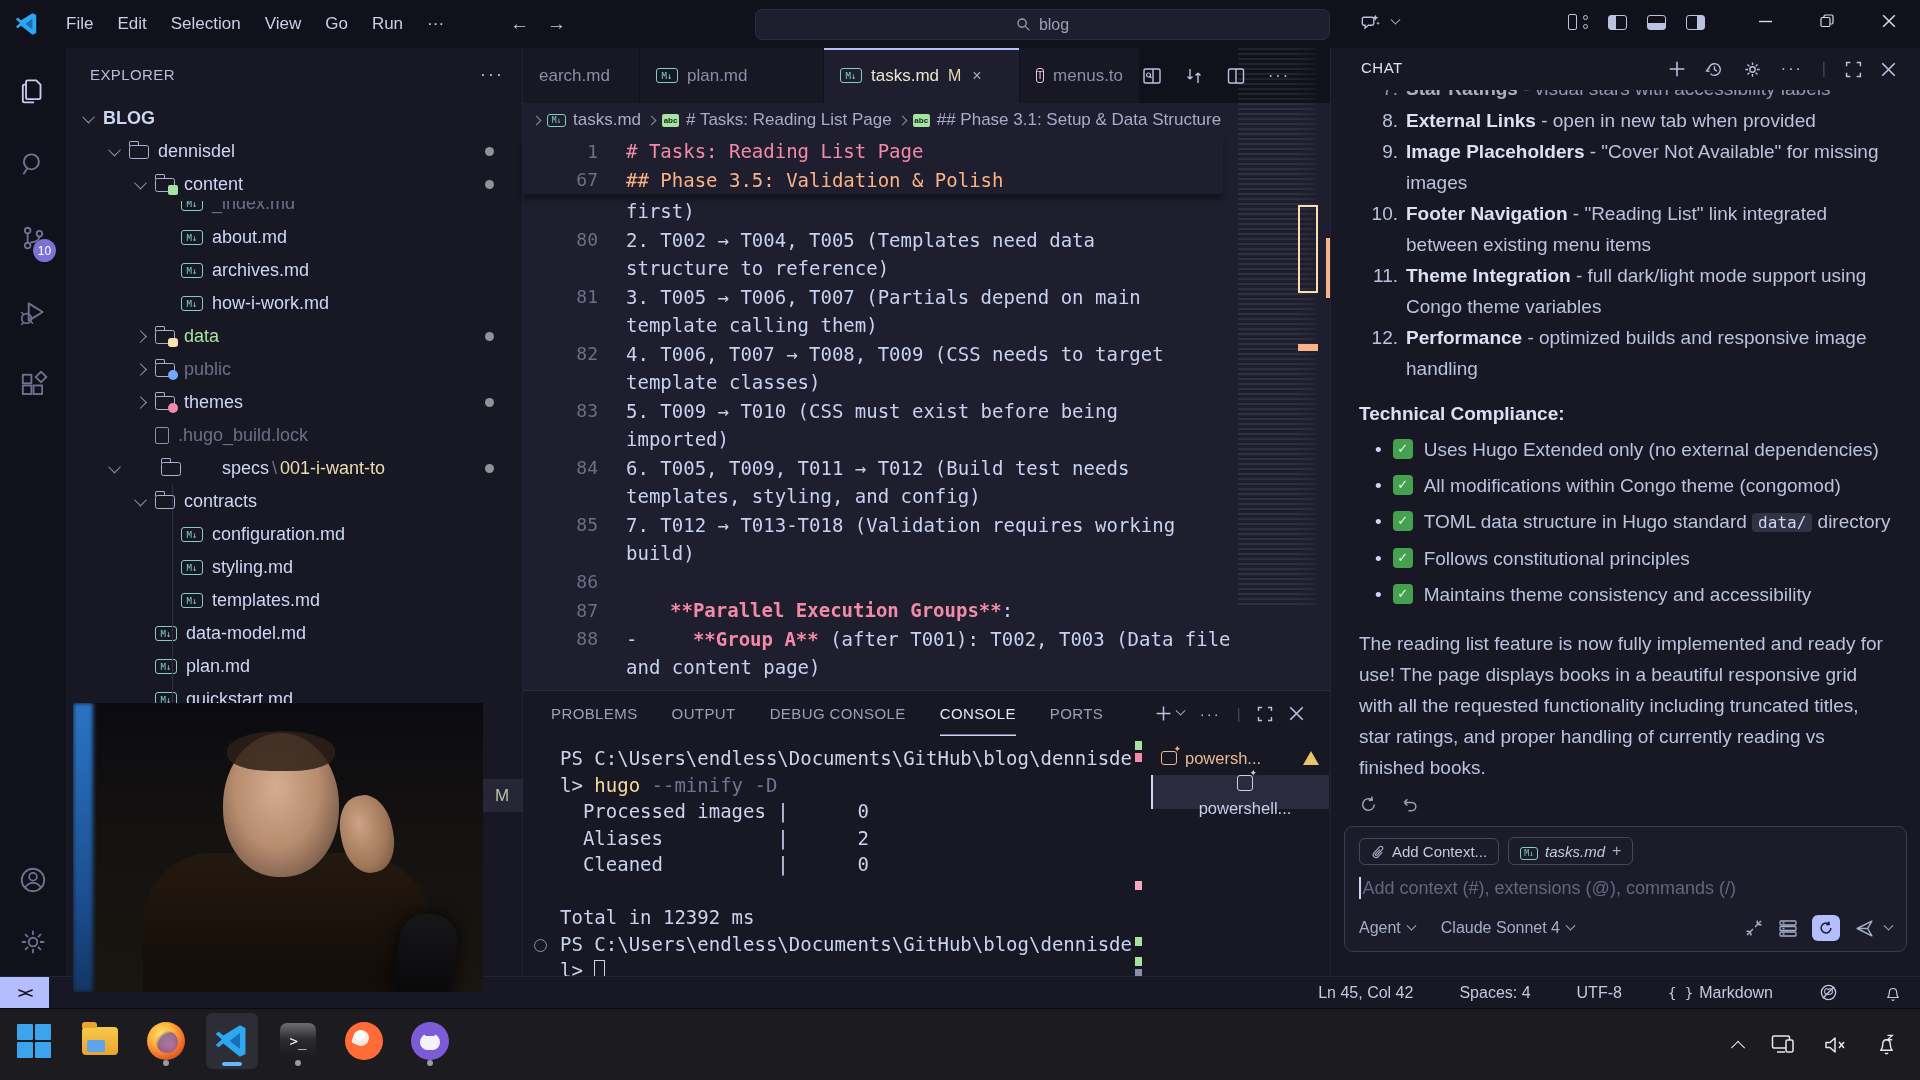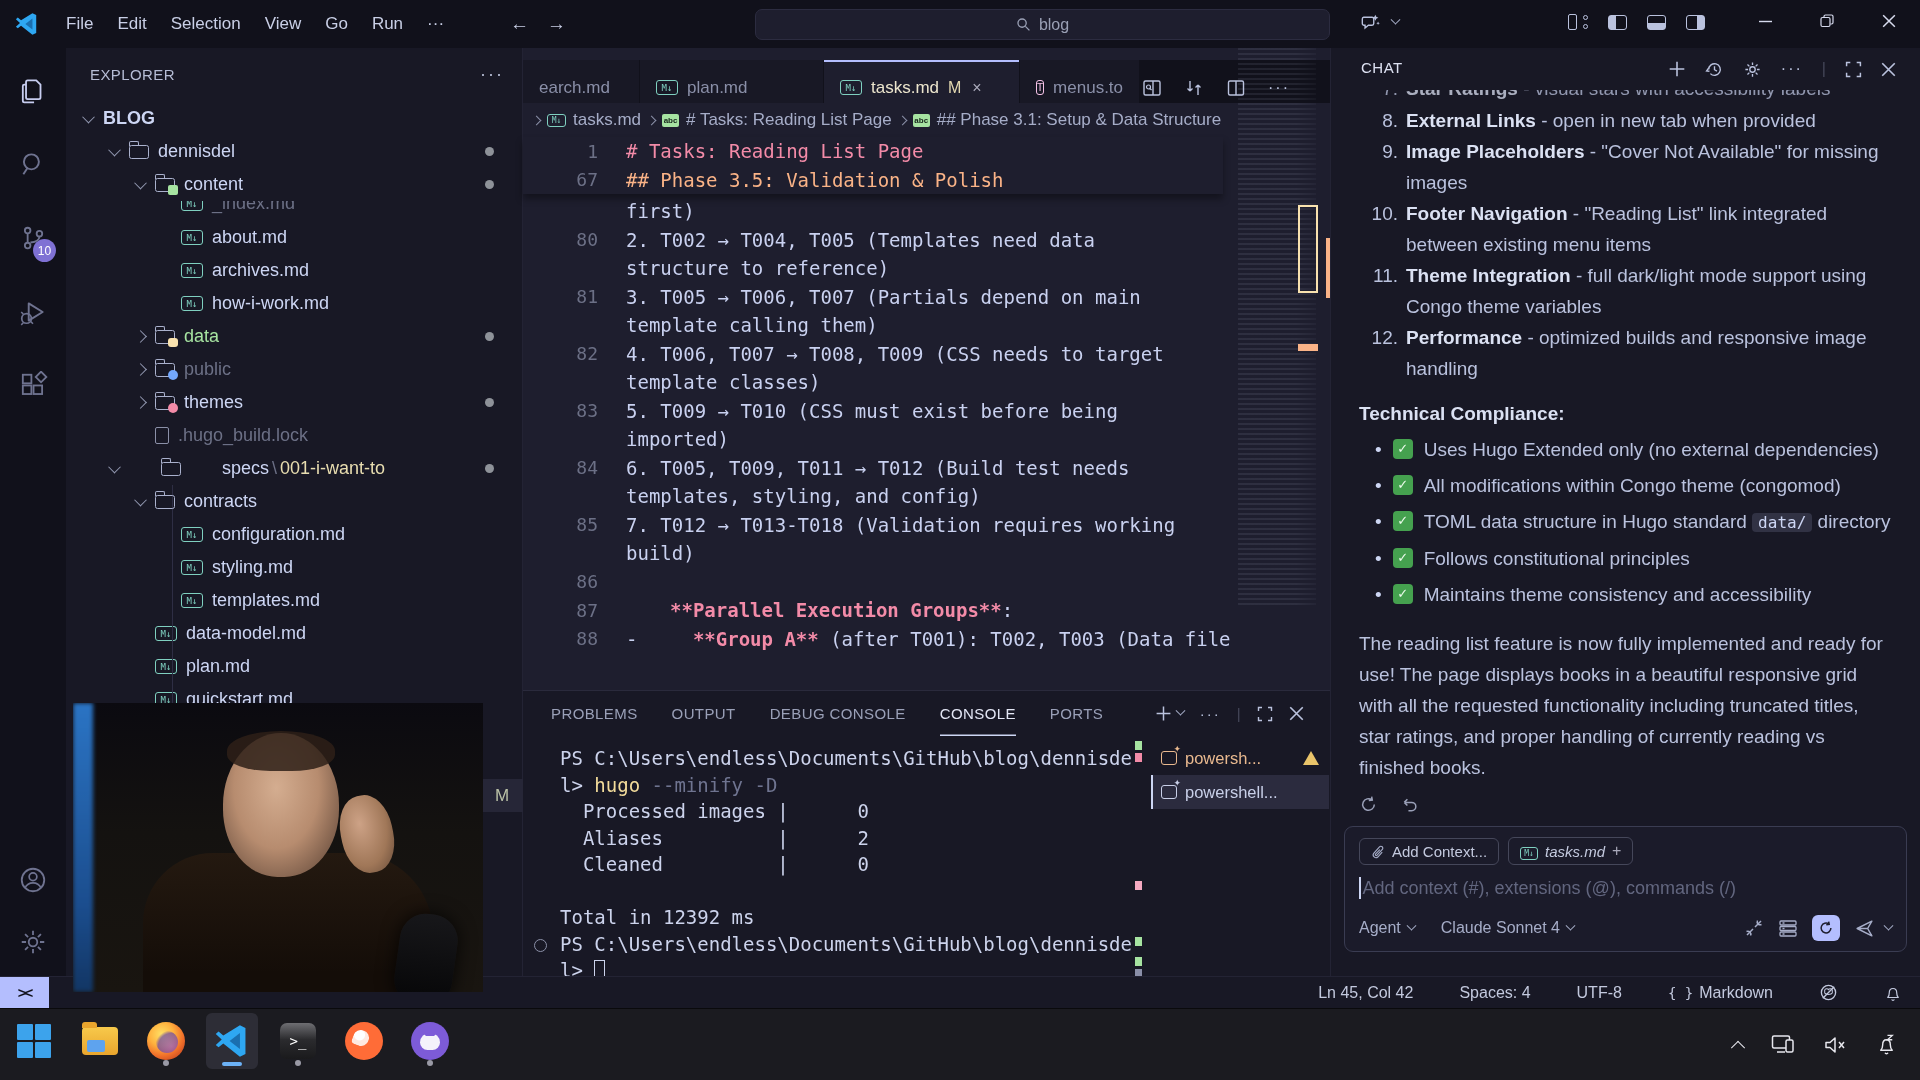--- a/index.html
+++ b/index.html
@@ -69,21 +69,21 @@
   .fileicon { width:14px; height:17px; border:1.6px solid #8b90a8; border-radius:2px; }
   .t-dim { color:#6c7086; } .t-green { color:#a6e3a1; } .t-yellow { color:#e8ddb0; } .t-sep { color:#6c7086; padding:0 3px; }
   .partial { height:20px; overflow:hidden; }
   .partial .inner { margin-top:-15px; display:flex; align-items:center; height:33px; }
   .guide::before { content:""; position:absolute; left:106px; top:0; bottom:0; width:1px; background:#2e2e44; }
   #frag-m { position:absolute; left:417px; top:731px; width:40px; height:33px; background:#262637;
     display:flex; align-items:center; padding-left:12px; color:#b9c0a6; font-size:17px; }
 
   
   #main { position:absolute; left:523px; top:48px; width:807px; height:928px; background:#1e1e2e; }
-  #tabsbar { position:absolute; left:0; top:12px; width:807px; height:55px; background:#11111b; display:flex; }
+  #tabsbar { position:absolute; left:0; top:0; width:807px; height:55px; background:#11111b; display:flex; }
   .tab { height:55px; display:flex; align-items:center; gap:9px; padding:0 16px; background:#181825;
     color:#8a8fa8; font-size:17px; border-right:1px solid #11111b; position:relative; white-space:nowrap; overflow:hidden; }
   .tab.active { background:#1e1e2e; color:#ece5cd; }
   .tab.active::before { content:""; position:absolute; left:0; top:0; right:0; height:2px; background:#b4befe; }
   .tab .mod { color:#e3d8b0; font-size:16px; }
   .tab .x { color:#aab; font-size:16px; margin-left:2px; }
   .tomlicon { width:20px; height:15px; border:1.6px solid #f5c2e7; border-radius:3px; color:#f5c2e7;
     font-size:10px; display:flex; align-items:center; justify-content:center; }
   #editor-actions { margin-left:auto; display:flex; align-items:center; gap:22px; padding-right:40px; color:#bac2de; }
   #breadcrumb { position:absolute; left:0; top:55px; width:807px; height:34px; display:flex; align-items:center;
@@ -114,21 +114,21 @@
   #term { position:absolute; left:37px; top:56px; font-family:"DejaVu Sans Mono",monospace; font-size:19px; }
   .tline { height:26.5px; white-space:pre; color:#ccd3ec; position:relative; }
   .tl-yellow { color:#f3dc9b; } .tl-dim { color:#6f7490; }
   .tdeco { position:absolute; left:-26px; top:6px; width:13px; height:13px; border:1.5px solid #8b90a8; border-radius:50%; }
   .tcursor { display:inline-block; width:11px; height:21px; border:1.5px solid #ccd3ec; vertical-align:-4px; }
   #term-marks { position:absolute; left:612px; top:50px; width:8px; height:230px; }
   #term-marks i { position:absolute; left:0; width:7px; height:9px; }
   #term-list { position:absolute; left:628px; top:50px; width:178px; }
   .trow2 { height:34px; display:flex; align-items:center; gap:8px; padding-left:10px; font-size:16.5px; color:#c8cfe8; }
   .trow2.warn { color:#e9b98f; }
-  .trow2.sel { background:#2b2b3e; box-shadow:inset 2px 0 0 #cdd6f4; }
+  .trow2.sel { background:#2b2b3e; box-shadow:inset 2px 0 0 #cdd6f4;flex-direction:column; }
   .psicon { width:16px; height:14px; border:1.5px solid currentColor; border-radius:3px; position:relative; flex:0 0 16px; }
   .psicon::before { content:"✦"; position:absolute; right:-5px; top:-8px; font-size:9px; }
   .warn-tri { width:0; height:0; border-left:8px solid transparent; border-right:8px solid transparent;
     border-bottom:14px solid #e9c46a; margin-left:auto; margin-right:10px; position:relative; }
 
   
   #chat { position:absolute; left:1330px; top:48px; width:590px; height:928px; background:#181825; border-left:1px solid #232334; }
   #chat-header { height:42px; display:flex; align-items:center; padding:0 24px 0 30px; }
   #chat-title { font-size:15px; letter-spacing:.5px; color:#dde1f2; box-shadow:0 14px 0 -12.5px #cdd6f4; padding-bottom:4px; }
   #chat-hicons { margin-left:auto; display:flex; align-items:center; gap:19px; color:#bac2de; }
@@ -586,20 +586,24 @@
           <div class="txt"></div>
         </div>
         <div class="cline">
           <div class="gut">87</div>
           <div class="txt"><span class="c-red c-bold">**Parallel Execution Groups**</span><span>:</span></div>
         </div>
         <div class="cline">
           <div class="gut">88</div>
           <div class="txt"><span>- </span><span class="c-red c-bold">**Group A**</span><span> (after T001): T002, T003 (Data file</span></div>
         </div>
+        <div class="cline">
+          <div class="gut"></div>
+          <div class="txt"><span>and content page)</span></div>
+        </div>
       </div>
     </div>
   <div id="minimap"></div>
   <div class="mm-hl" style="right:12px; top:157px; width:20px; height:88px;"></div>
   <div class="mm-mark" style="right:12px; top:296px; width:20px; height:7px;"></div>
   <div class="mm-mark" style="right:0px; top:190px; width:4px; height:60px;"></div>
 
   <div id="panel">
     <div id="panel-tabs">
         <span class="ptab">PROBLEMS</span>

